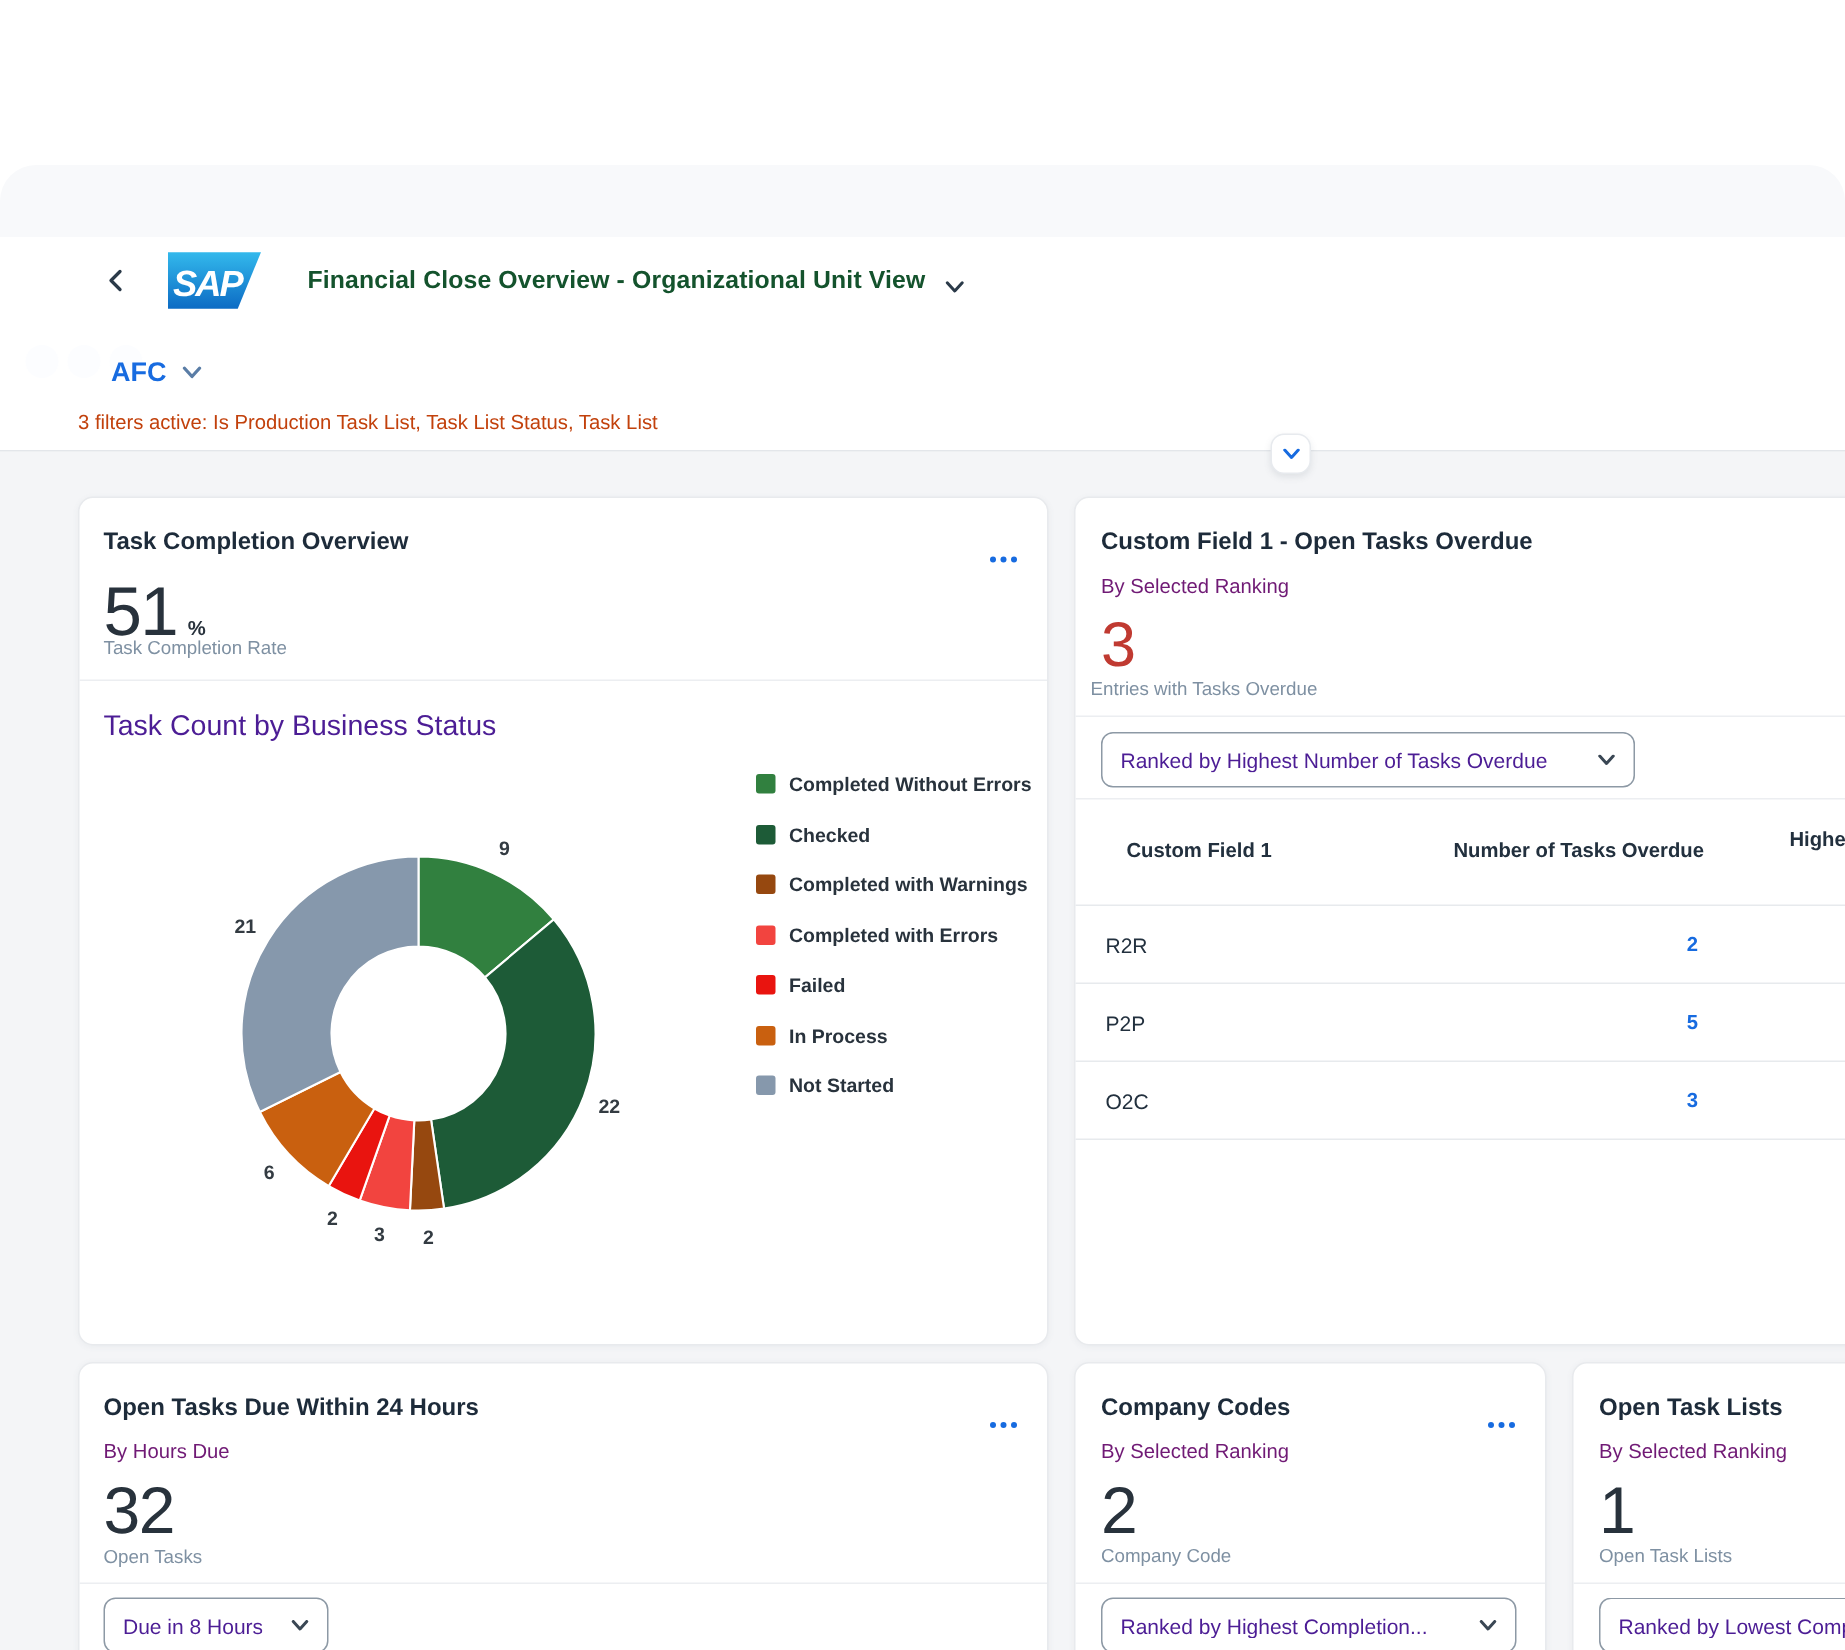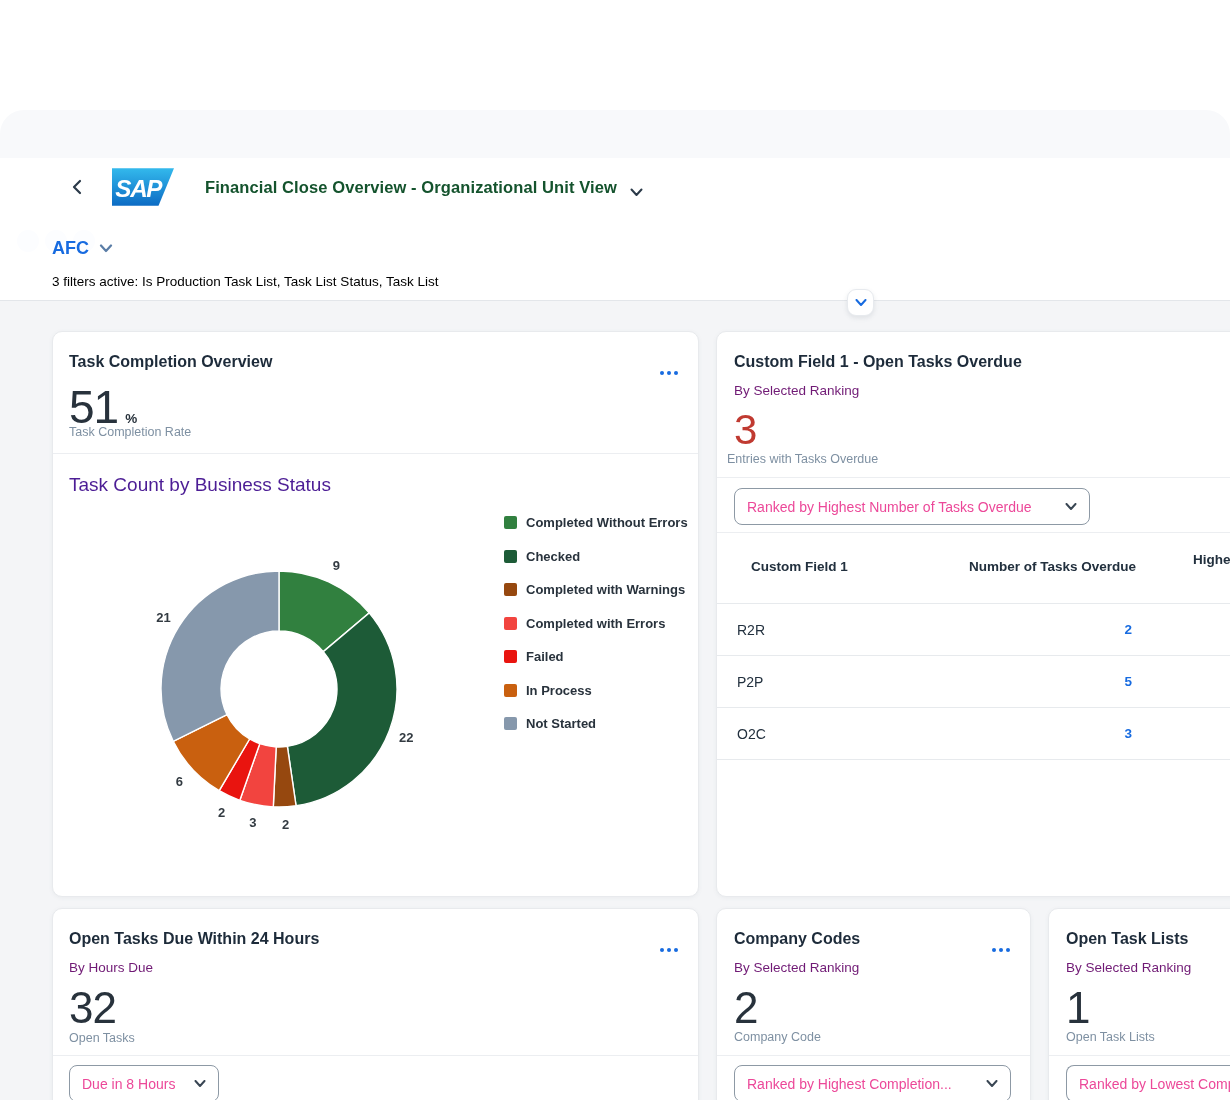--- a/index.html
+++ b/index.html
@@ -14,22 +14,22 @@
     position:absolute;left:0;top:110px;width:1230px;height:48px;
     background:#f8f9fb;border-radius:24px 24px 0 0;
   }
   .win-dot{position:absolute;top:120px;width:22px;height:22px;border-radius:50%;background:#fcfdff;}
   
   .back-btn{position:absolute;left:66px;top:176px;width:22px;height:22px;display:flex;align-items:center;justify-content:center;cursor:pointer;background:none;border:none;padding:0;}
   .sap-logo{position:absolute;left:112px;top:168px;}
   .page-title{position:absolute;left:205px;top:178px;font-size:16.5px;font-weight:700;color:#14532d;letter-spacing:.1px;}
   .title-chevron{position:absolute;left:630px;top:183px;}
   .workspace{position:absolute;left:52px;top:238px;display:flex;align-items:center;gap:10px;cursor:pointer;}
-  .workspace .ws-label{font-size:18px;font-weight:700;color:#176be0;}
-  .filters-summary{position:absolute;left:52px;top:274px;font-size:13.5px;color:#000000;}
+  .workspace .ws-label{font-size:18px;font-weight:700;color:#176be0;margin-left:22px;}
+  .filters-summary{position:absolute;left:52px;top:274px;font-size:13.5px;color:#c2410c;}
   .top-divider{position:absolute;left:0;top:300px;width:1230px;height:1px;background:#e3e6ea;}
   .collapse-btn{
     position:absolute;left:847px;top:289px;width:27px;height:27px;
     background:#fff;border:1px solid #e7eaee;border-radius:9px;
     box-shadow:0 2px 5px rgba(90,105,120,.14);
     display:flex;align-items:center;justify-content:center;cursor:pointer;padding:0;
   }
   
   .dashboard{position:absolute;left:0;top:301px;width:1230px;height:799px;background:#f4f5f7;}
   .card{
@@ -41,21 +41,21 @@
   .kpi-number{position:absolute;left:16px;font-size:44px;font-weight:300;line-height:1;color:#28323c;letter-spacing:-1px;}
   .kpi-number.red{color:#c03a31;}
   .kpi-unit{font-size:13.5px;font-weight:700;color:#28323c;letter-spacing:0;margin-left:7px;}
   .kpi-label{position:absolute;left:16px;font-size:12.5px;color:#7e90a2;white-space:nowrap;}
   .h-divider{position:absolute;left:0;width:100%;height:1px;background:#eceef1;}
   .overflow-btn{position:absolute;display:flex;gap:3px;align-items:center;cursor:pointer;background:none;border:none;padding:4px;}
   .overflow-btn i{width:4px;height:4px;border-radius:50%;background:#176be0;display:block;}
   .dropdown{
     position:absolute;height:37px;background:#fff;border:1px solid #8d99a5;border-radius:8px;
     display:flex;align-items:center;justify-content:space-between;
-    padding:0 12px;font-size:14px;color:#ec4899;cursor:pointer;box-sizing:border-box;white-space:nowrap;overflow:hidden;
+    padding:0 12px;font-size:14px;color:#4c1d95;cursor:pointer;box-sizing:border-box;white-space:nowrap;overflow:hidden;
   }
   .dropdown .dd-text{overflow:hidden;text-overflow:clip;}
   
   .chart-title{position:absolute;left:16px;top:142px;font-size:19px;color:#4c1d95;}
   .legend{position:absolute;left:451px;top:184px;}
   .legend-item{display:flex;align-items:center;gap:9px;height:13px;margin-bottom:20.5px;cursor:pointer;}
   .legend-swatch{width:13px;height:13px;border-radius:2px;flex:0 0 13px;}
   .legend-label{font-size:13px;color:#28323c;white-space:nowrap;font-weight:bold;}
   
   .cf-header{position:absolute;left:0;top:200px;width:100%;height:71px;}

